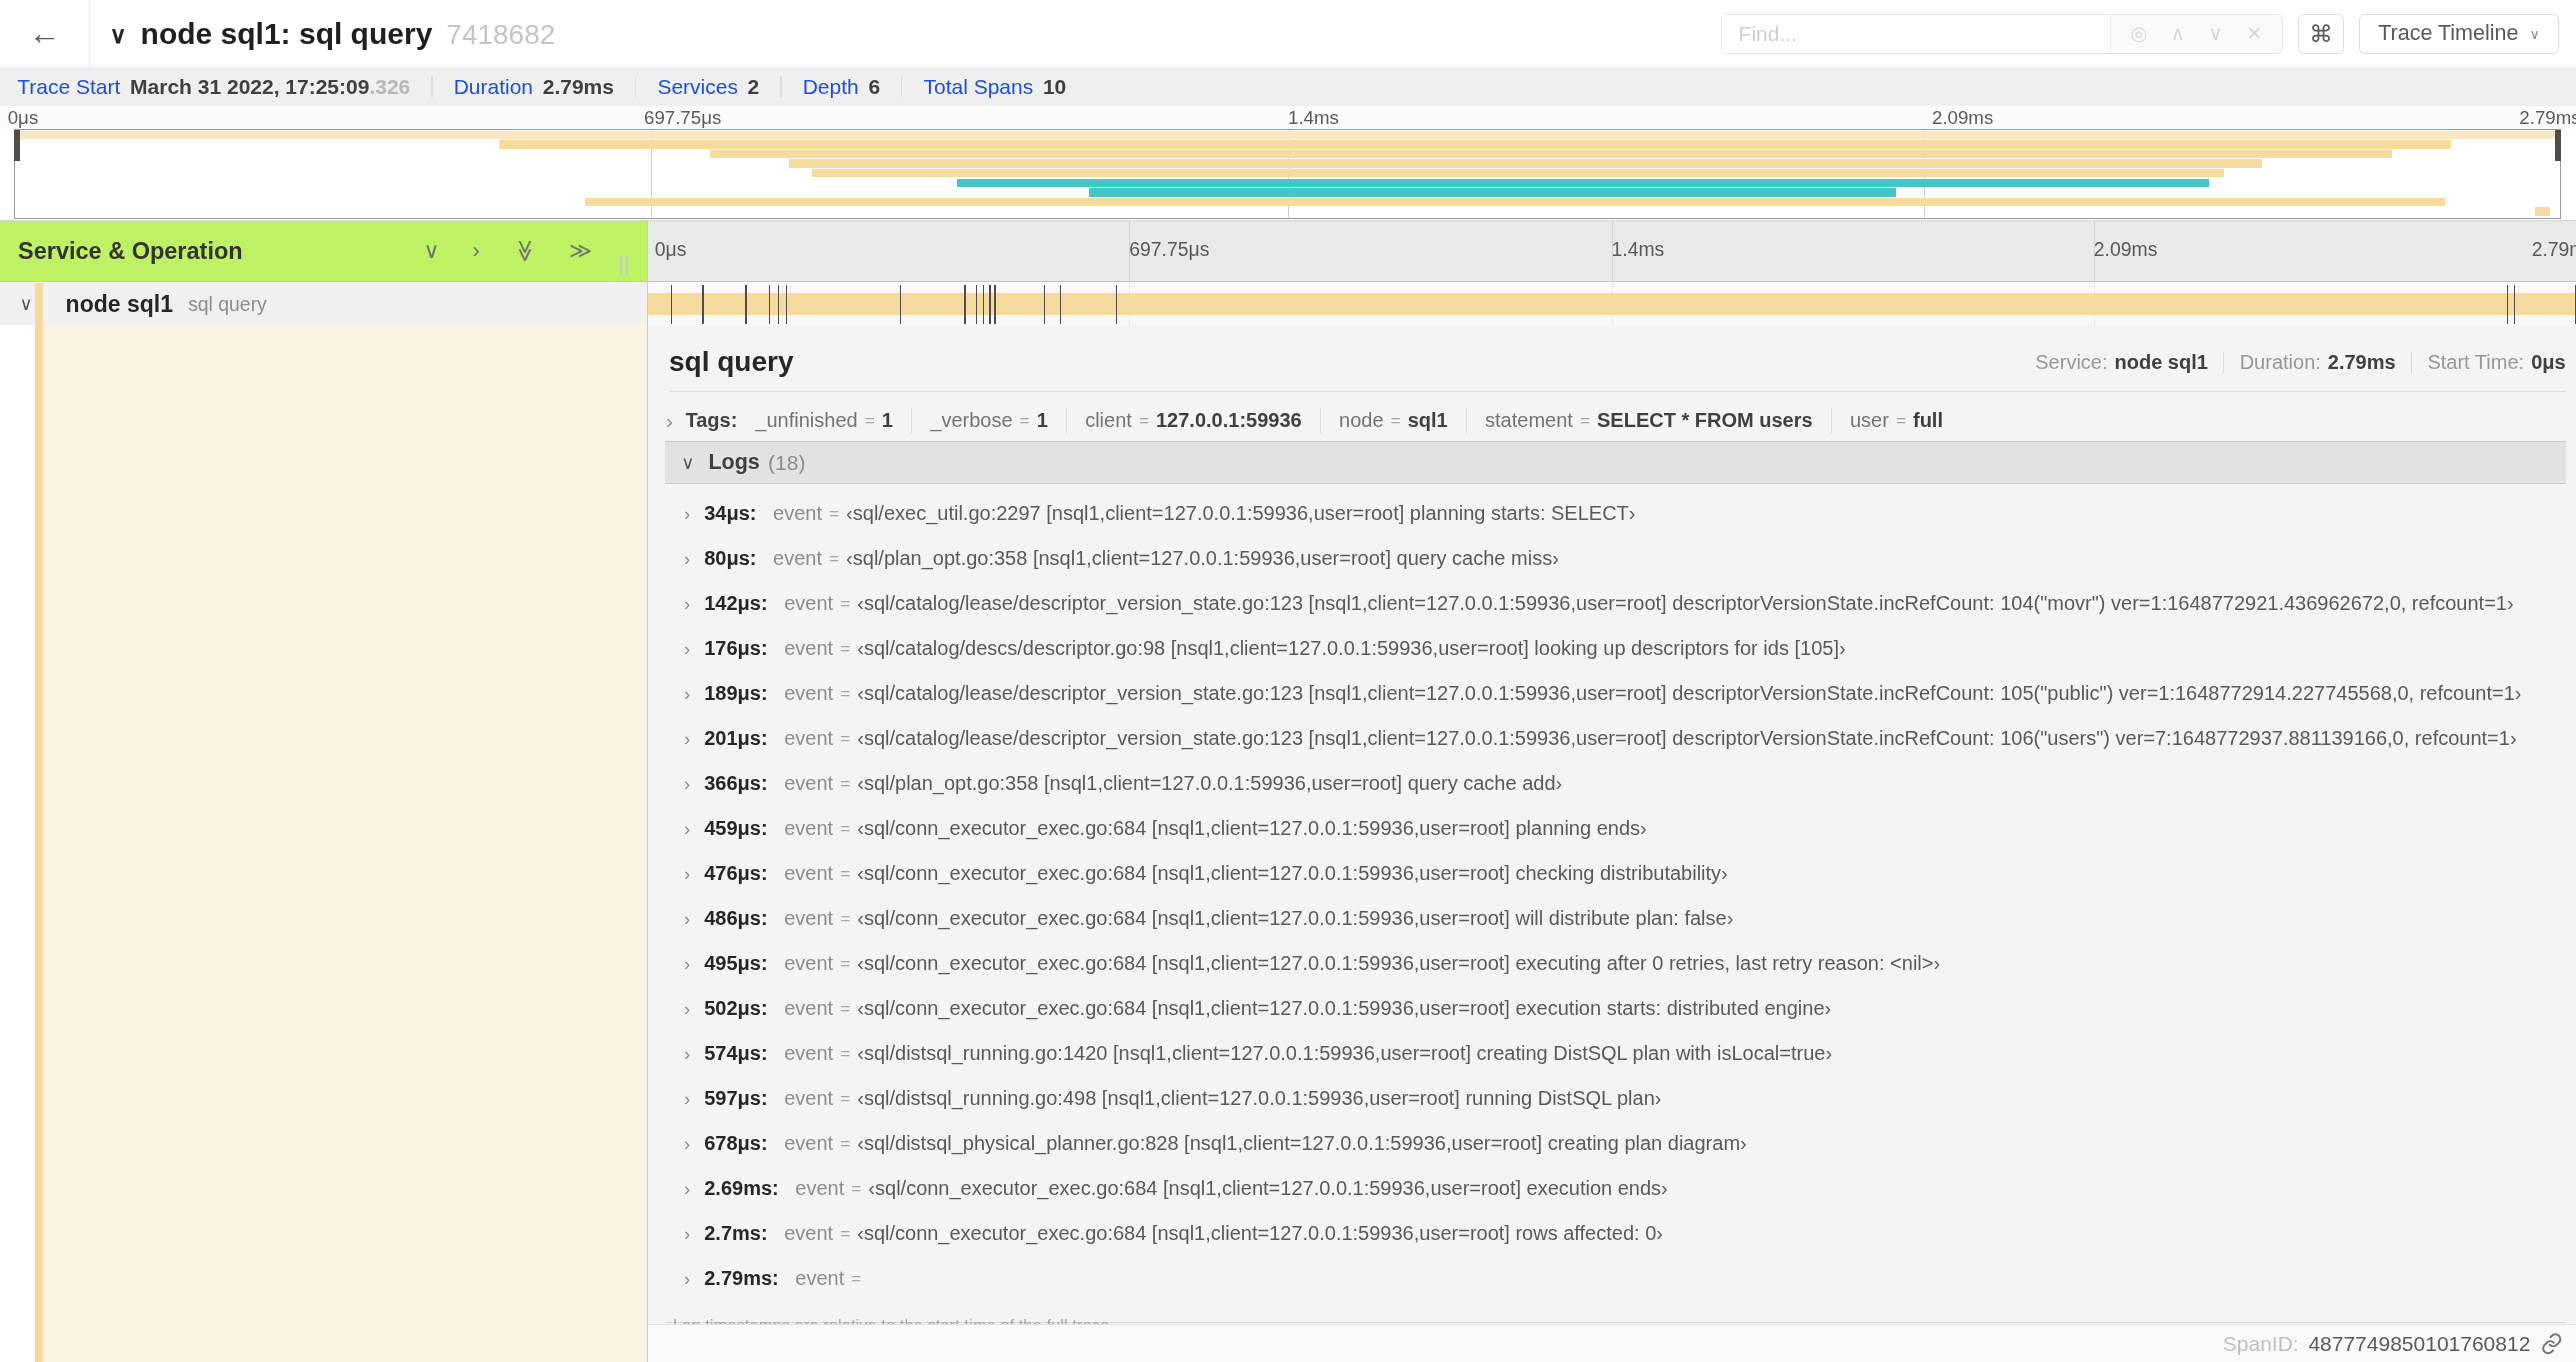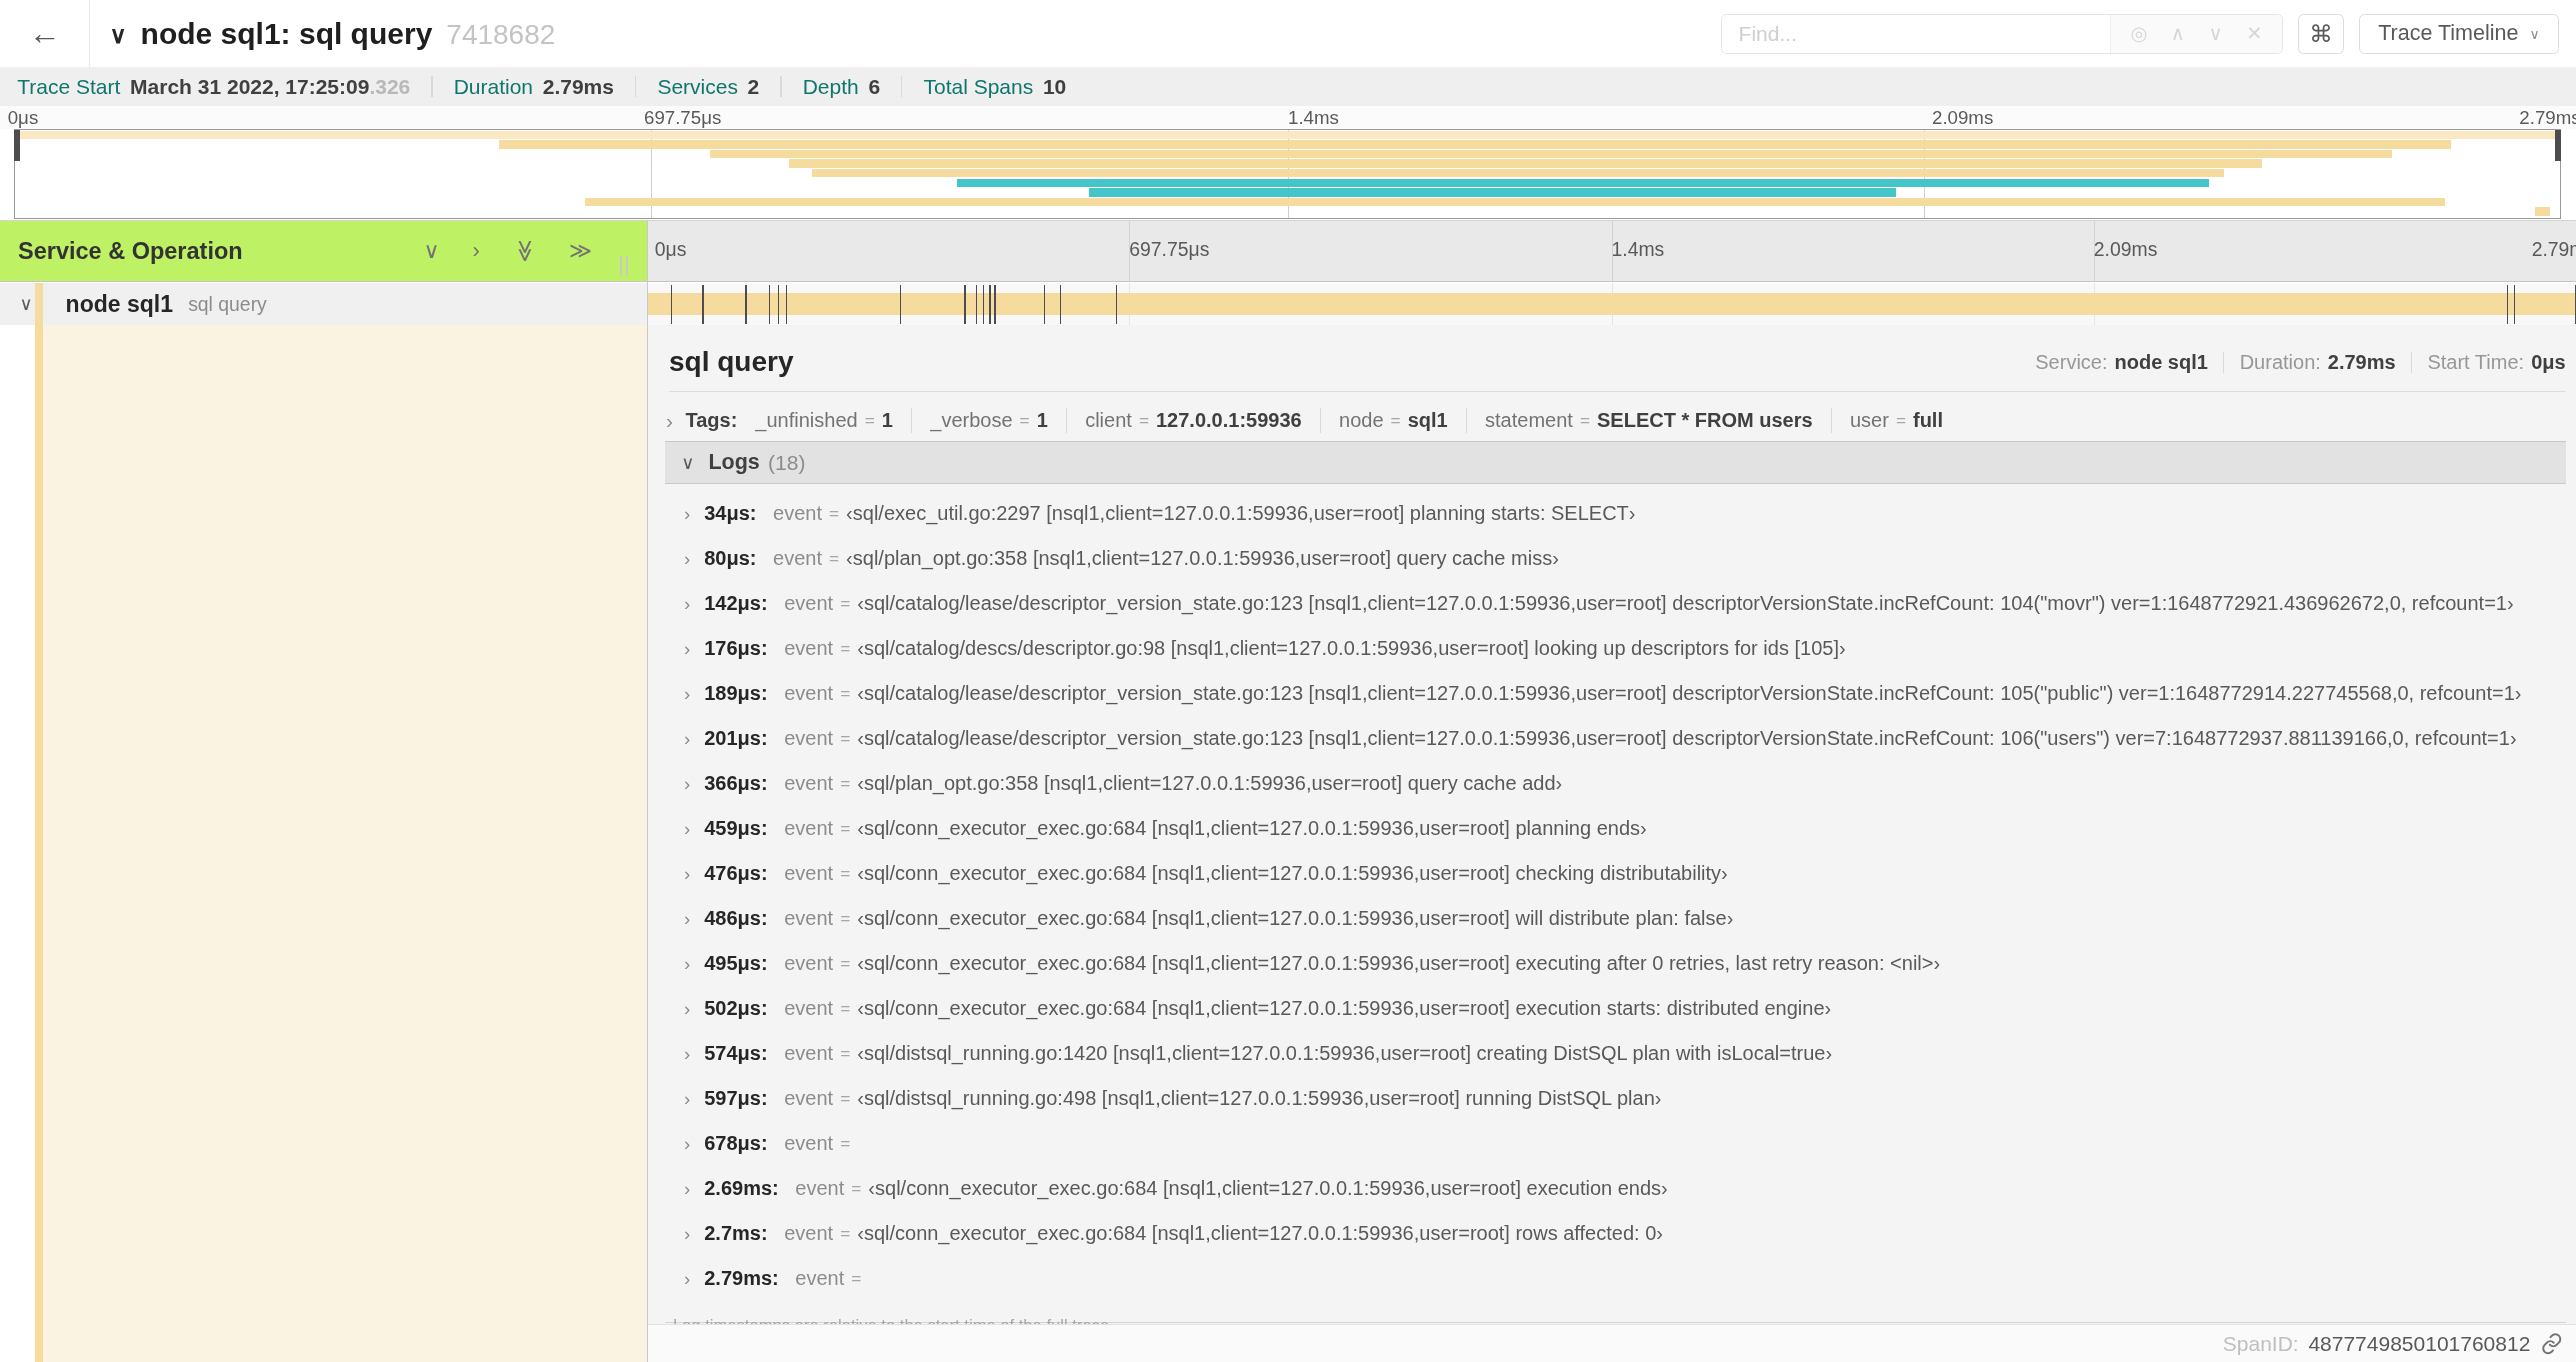--- a/index.html
+++ b/index.html
@@ -21,21 +21,21 @@
   .find-suffix { display:flex; align-items:center; gap:23.5px; padding:0 19.4px; background:#fafafa; border-left:1.4px solid #eee; }
   .find-suffix span { color:#d6d6d6; font-size:19.4px; }
   .sq-btn { height:40px; width:46px; border:1.4px solid #dcdcdc; border-radius:5.5px; background:#fff; display:flex; align-items:center; justify-content:center; font-size:23.5px; color:#595959; cursor:pointer; }
   .tt-btn { height:40px; border:1.4px solid #dcdcdc; border-radius:5.5px; background:#fff; display:flex; align-items:center; gap:11px; padding:0 18px; font-size:21.5px; color:#595959; cursor:pointer; }
   .tt-btn .chev { font-size:14px; color:#8c8c8c; }
 
   
   .summary { position:absolute; left:0; top:67px; width:2576px; height:39px; background:#efefef; display:flex; align-items:center; padding-left:17.3px; font-size:21px; }
   .sum-item { display:flex; align-items:center; }
   .sum-item + .sum-item::before { content:""; display:inline-block; width:1.4px; height:21px; background:#d9d9d9; margin:0 21px; }
-  .sum-label { color:#0f766e; margin-right:9.7px; }
+  .sum-label { color:#1d4ed8; margin-right:9.7px; }
   .sum-value { color:#404040; font-weight:700; }
   .sum-suffix { color:#b8b8b8; font-weight:700; }
 
   
   .ruler-top { position:absolute; left:0; top:106px; width:2576px; height:23px; background:#fbfbfb; font-size:18.7px; color:#595959; }
   .ruler-top .tick { position:absolute; top:1.4px; }
   .minimap { position:absolute; left:14px; top:129px; width:2547px; height:90px; border:1.4px solid #999; background:#fff; }
   .mini-grid { position:absolute; top:0; bottom:0; width:0.7px; background:#cfcfcf; }
   .mini-rows { position:absolute; left:0; top:0; right:0; bottom:0; }
   .mini-row { position:relative; height:9.6px; }
@@ -509,20 +509,21 @@
             <span class="log-key">event</span>
             <span class="log-eq">=</span>
             <span class="log-val">‹sql/distsql_running.go:498 [nsql1,client=127.0.0.1:59936,user=root] running DistSQL plan›</span>
           </div>
 
           <div class="log-row">
             <span class="chev">›</span>
             <span class="log-time">678μs:</span>
             <span class="log-key">event</span>
             <span class="log-eq">=</span>
+            <span class="log-val">‹sql/distsql_physical_planner.go:828 [nsql1,client=127.0.0.1:59936,user=root] creating plan diagram›</span>
           </div>
 
           <div class="log-row">
             <span class="chev">›</span>
             <span class="log-time">2.69ms:</span>
             <span class="log-key">event</span>
             <span class="log-eq">=</span>
             <span class="log-val">‹sql/conn_executor_exec.go:684 [nsql1,client=127.0.0.1:59936,user=root] execution ends›</span>
           </div>
 

